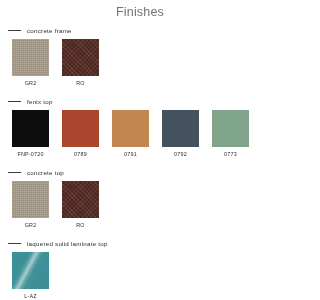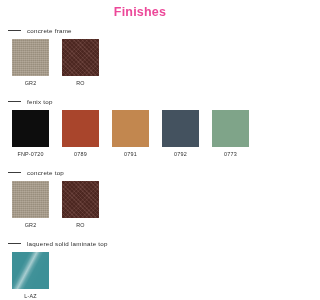--- a/index.html
+++ b/index.html
@@ -11,23 +11,23 @@
     width: 280px;
     height: 300px;
     overflow: hidden;
     font-family: "Liberation Sans", sans-serif;
     color: #1a1a1a;
     position: relative;
   }
   #page-title {
     text-align: center;
     font-size: 12.5px;
-    font-weight: 700;
+    font-weight: 400;
     letter-spacing: 0.2px;
-    color: #ec4899;
+    color: #737373;
     margin: 5px 0 0 0;
     padding: 0;
     line-height: 14px;
   }
   .sections {
     margin-top: 6px;
   }
   .section {
     padding: 0 0 0 0;
   }

